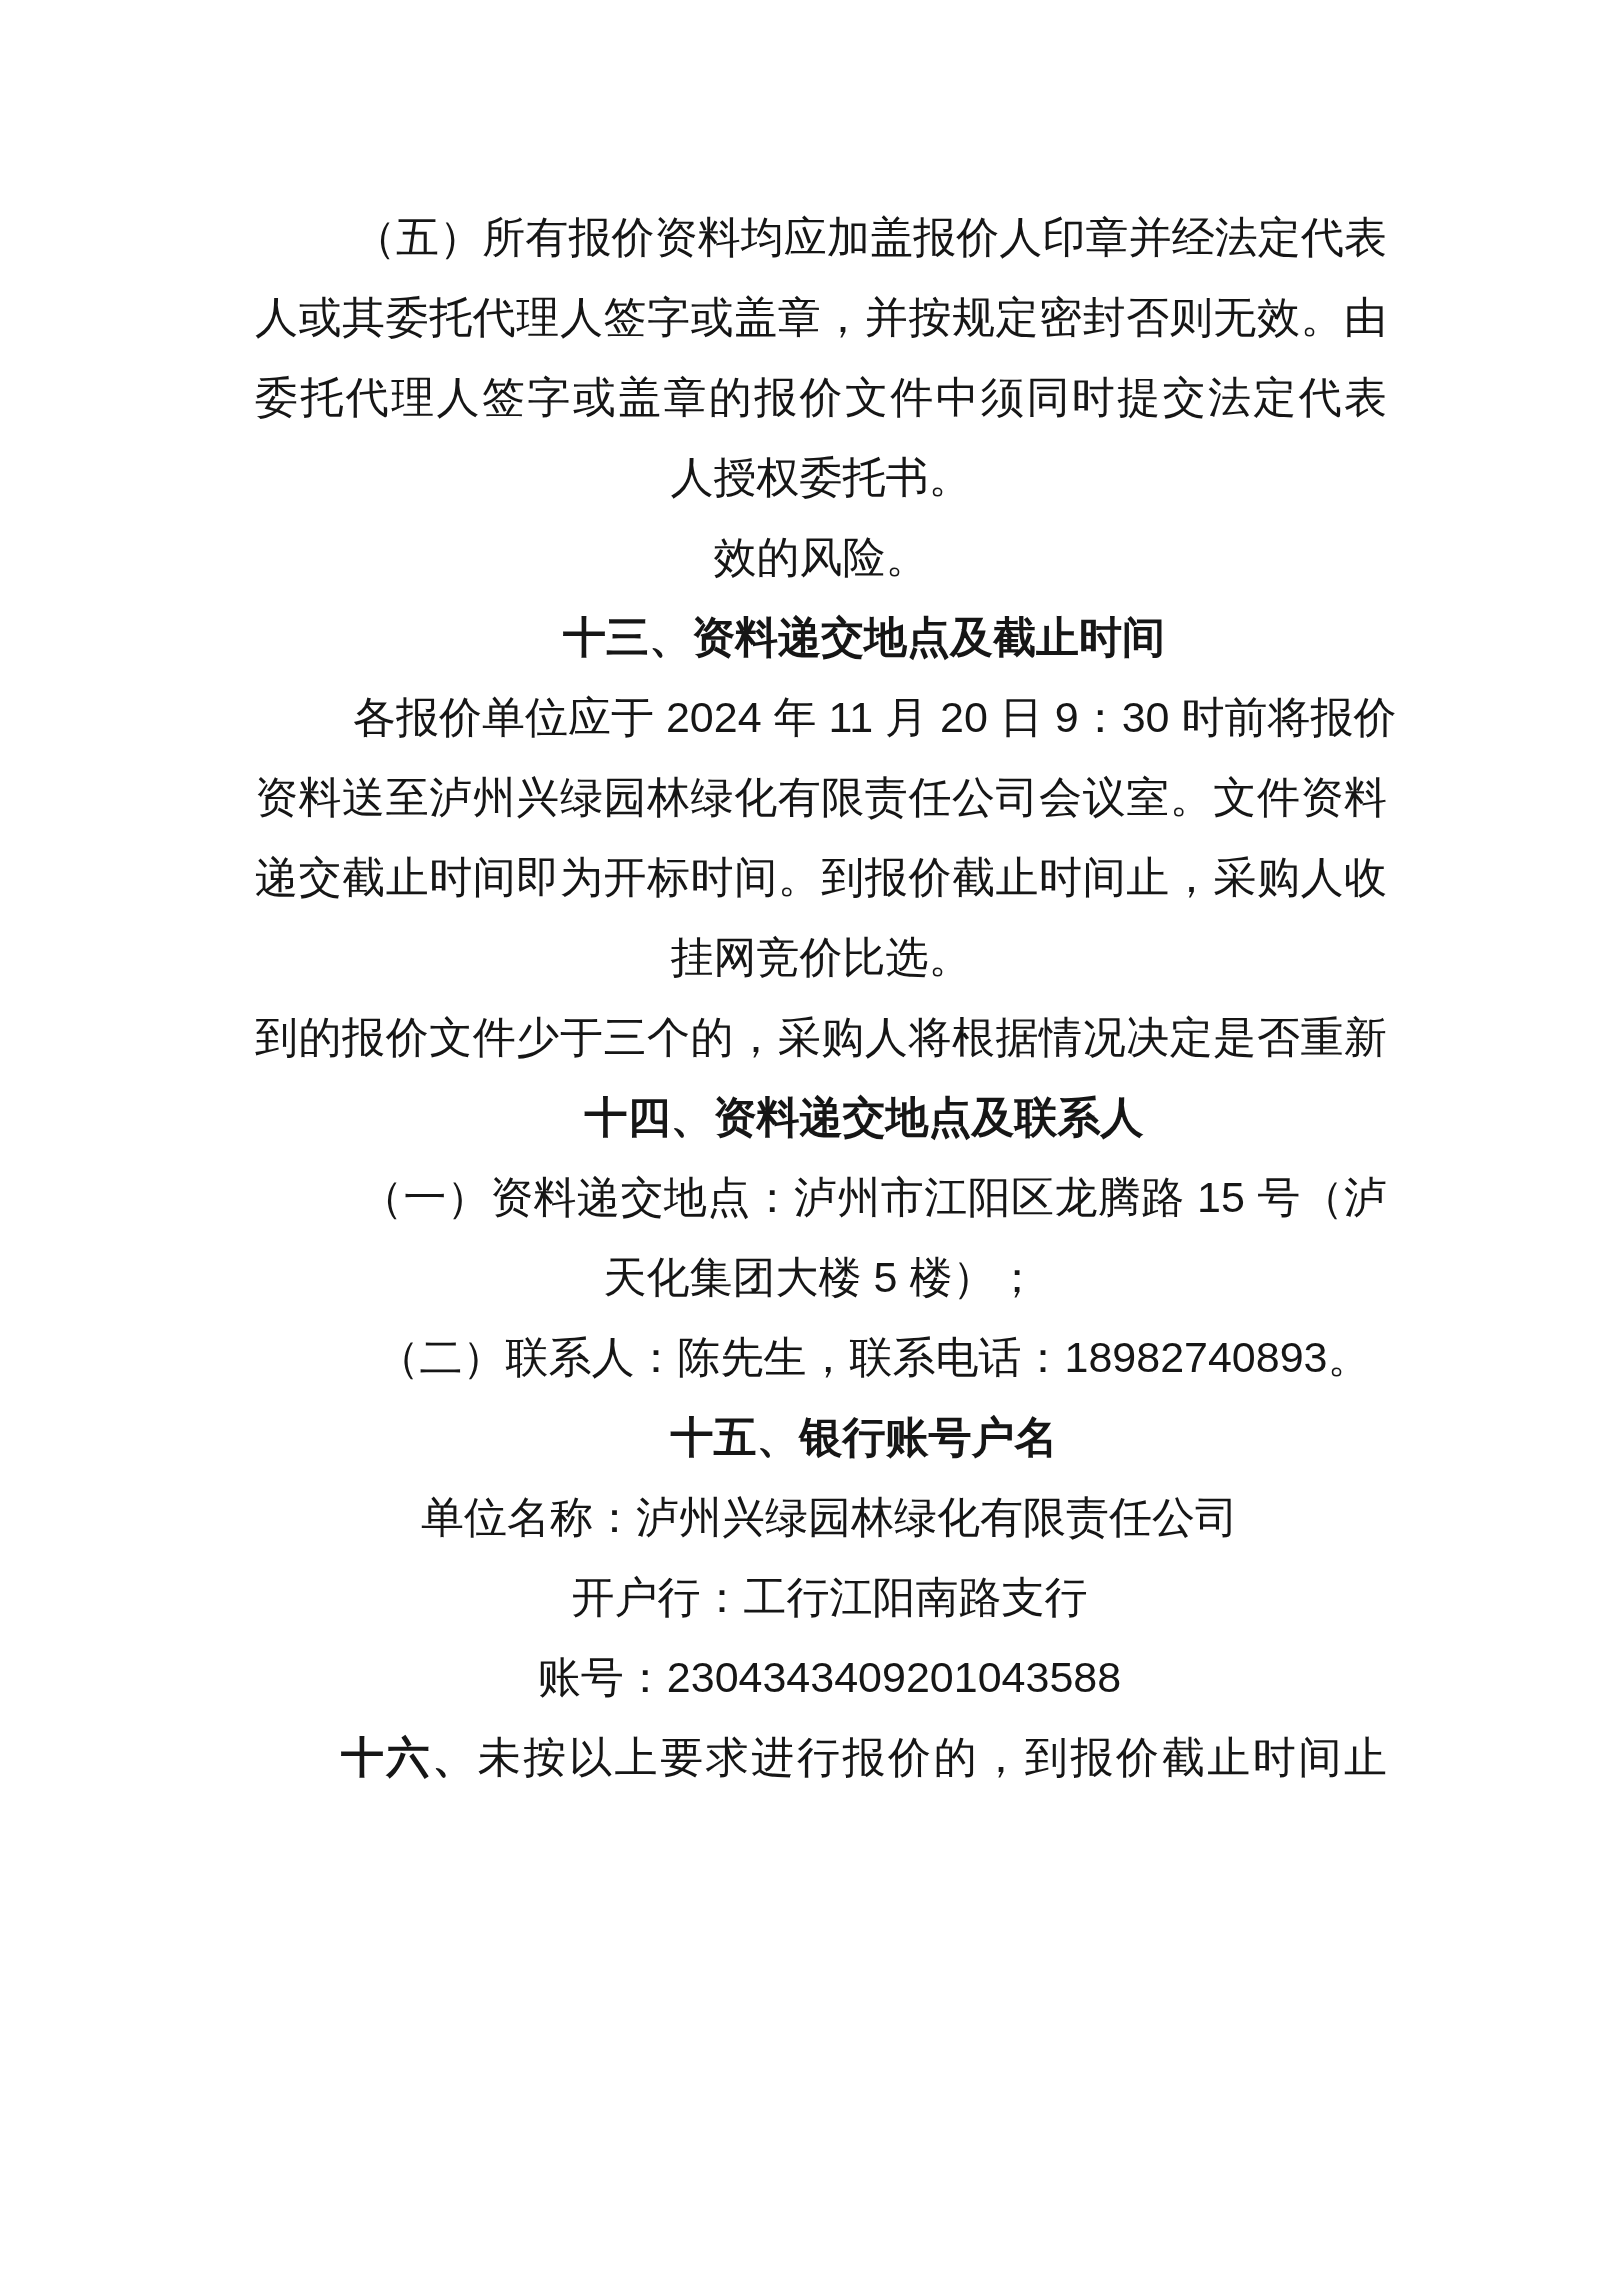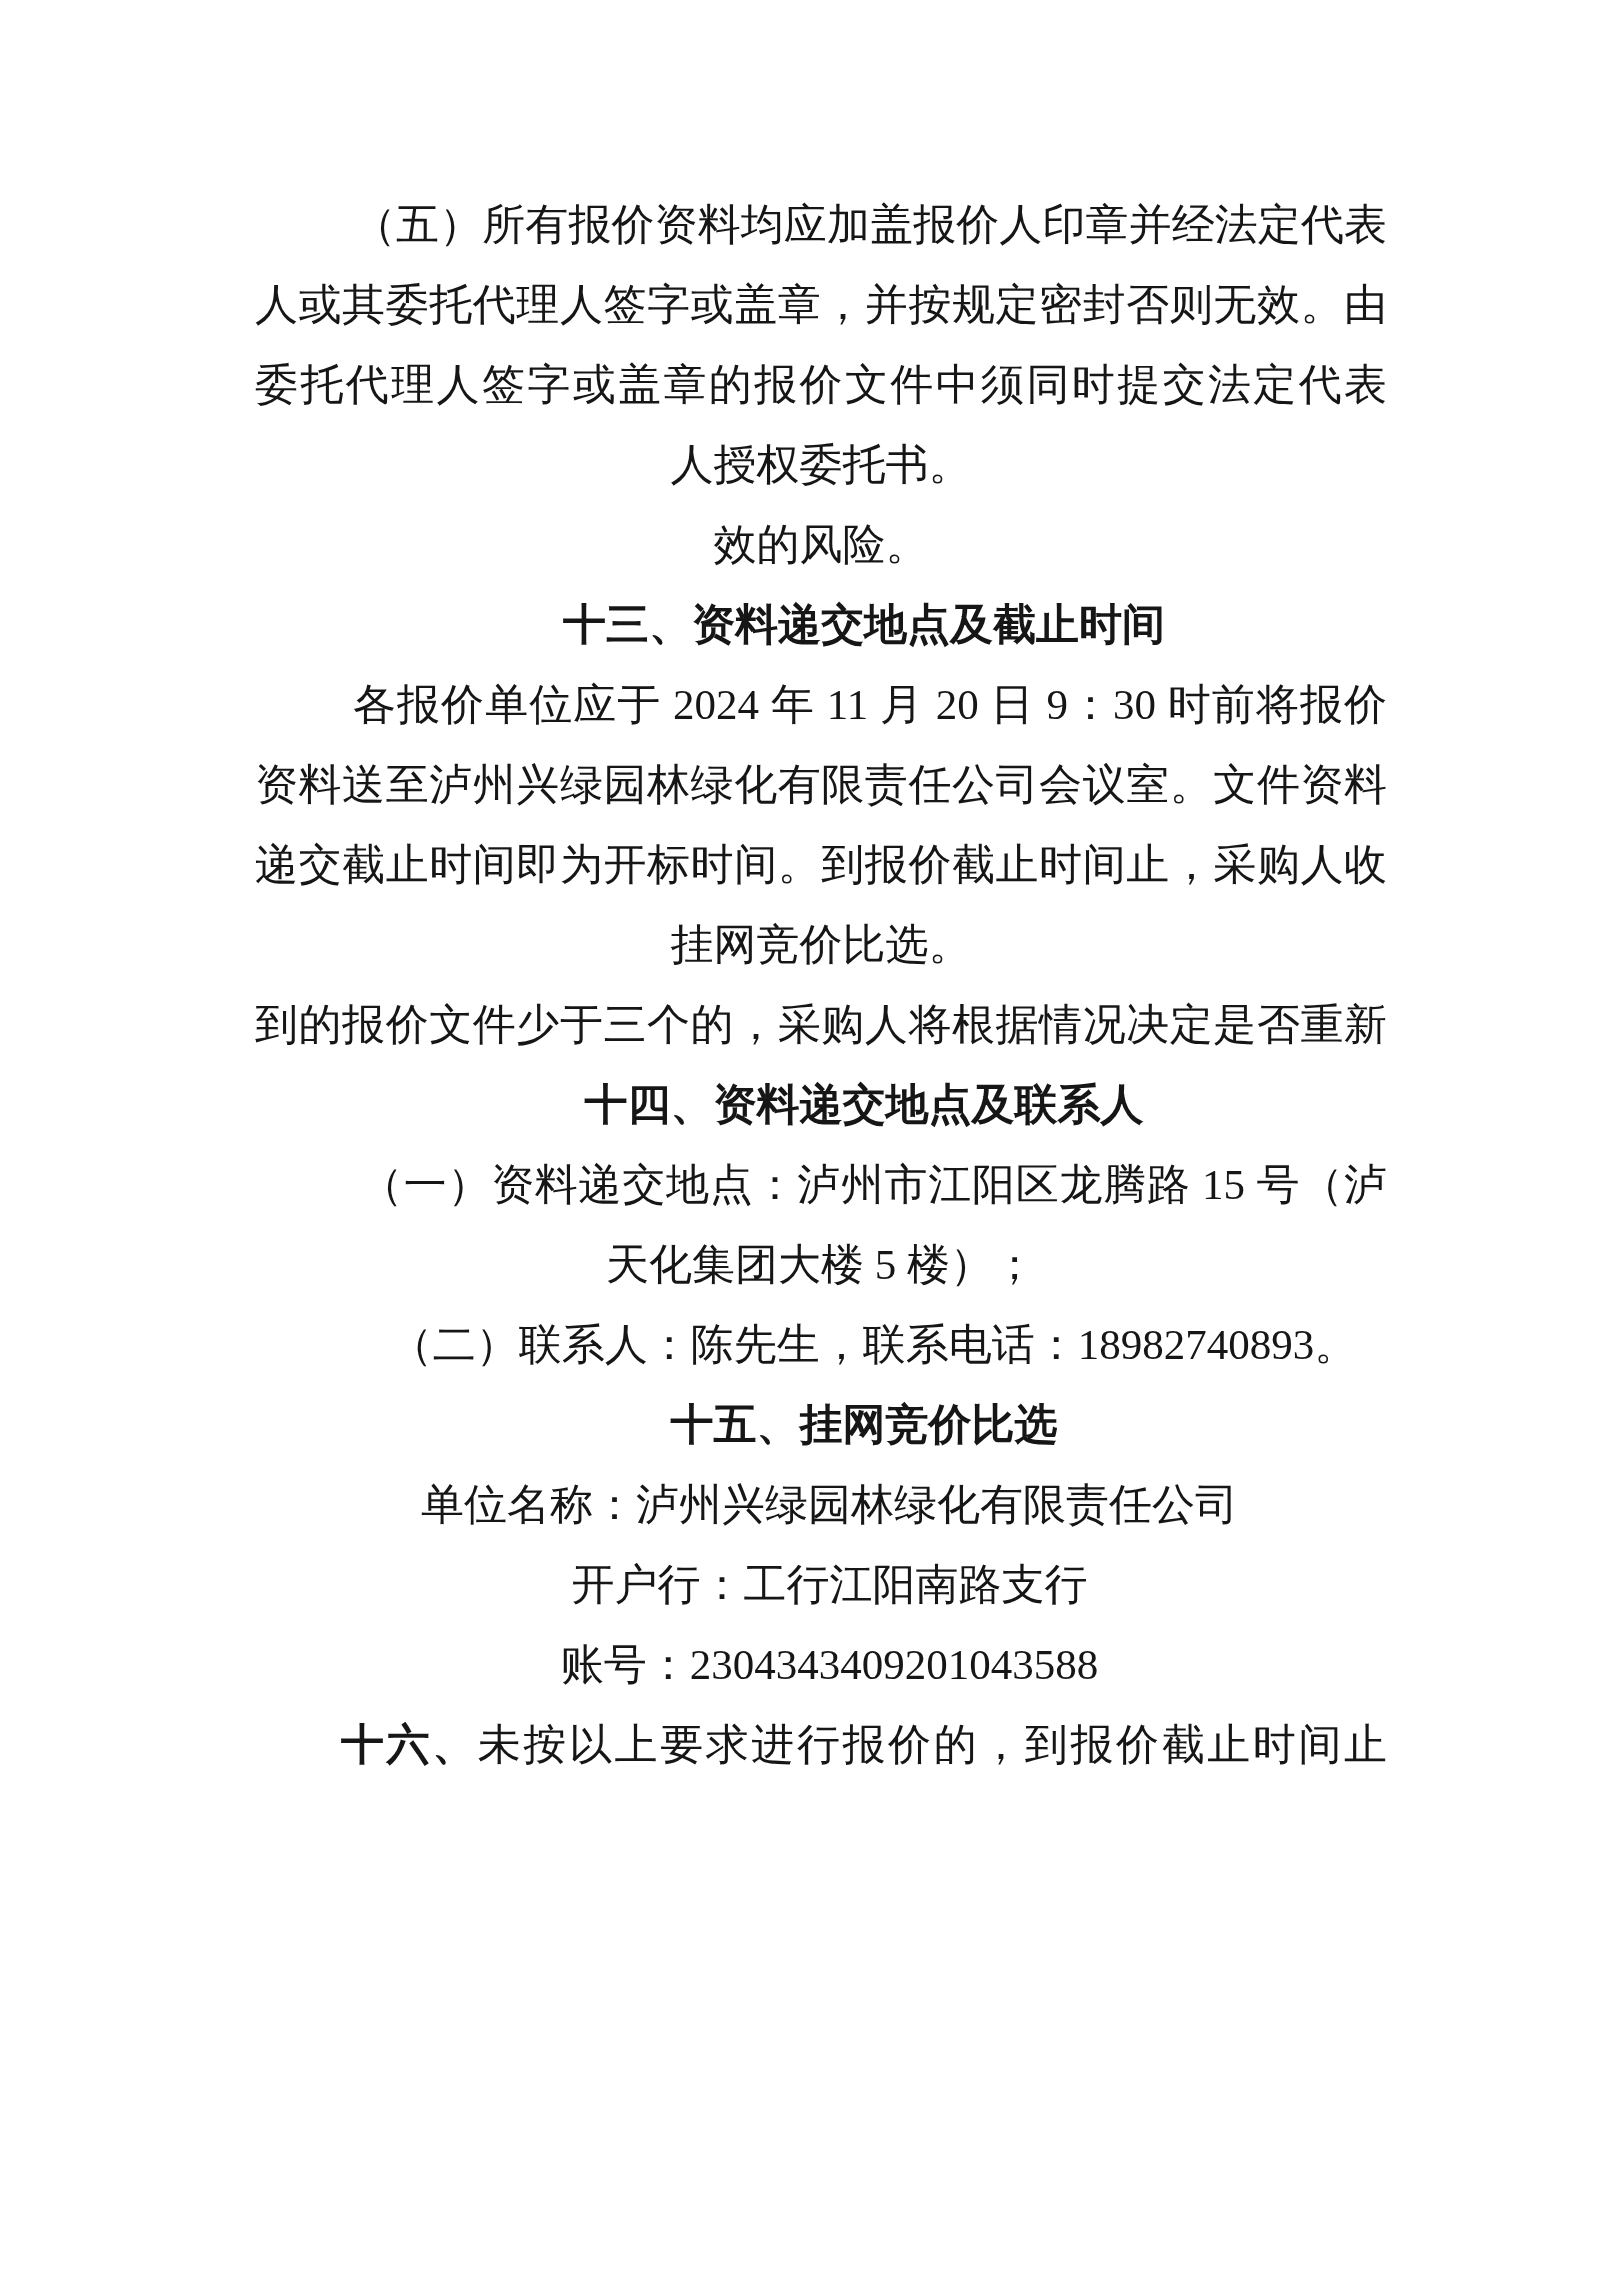--- a/index.html
+++ b/index.html
@@ -4,25 +4,25 @@
 <style>
   html, body {
     margin: 0;
     padding: 0;
     background: #ffffff;
   }
   .page {
     position: relative;
     width: 1623px;
     height: 1927px;
-    margin: 0 auto;
+    margin: 12px auto;
     background: #ffffff;
     box-sizing: border-box;
     padding: 185px 236px 0 255px;
-    font-family: Liberation Serif, serif;
+    font-family: Liberation Sans, sans-serif;
     color: #161616;
     overflow: hidden;
   }
   .line {
     font-size: 43px;
     line-height: 80px;
     height: 80px;
     white-space: nowrap;
     text-align: center;
   }
@@ -55,21 +55,21 @@
   <div class="line jf">递交截止时间即为开标时间。到报价截止时间止，采购人收</div>
   <div class="line">挂网竞价比选。</div>
   <div class="line jf">到的报价文件少于三个的，采购人将根据情况决定是否重新</div>
 
   <div class="line bold ind-h">十四、资料递交地点及联系人</div>
 
   <div class="line jf ind-i">（一）资料递交地点：泸州市江阳区龙腾路 15 号（泸</div>
   <div class="line">天化集团大楼 5 楼）；</div>
   <div class="line ind-i">（二）联系人：陈先生，联系电话：18982740893。</div>
 
-  <div class="line bold ind-h">十五、挂网竞价比选</div>
+  <div class="line bold ind-h">十五、银行账号户名</div>
 
   <div class="line ind-b">单位名称：泸州兴绿园林绿化有限责任公司</div>
   <div class="line ind-b">开户行：工行江阳南路支行</div>
   <div class="line ind-b">账号：2304343409201043588</div>
 
   <div class="line jf ind-h">
     <span class="bold">十六、</span><span>未按以上要求进行报价的，到报价截止时间止</span>
   </div>
 
 </div>

